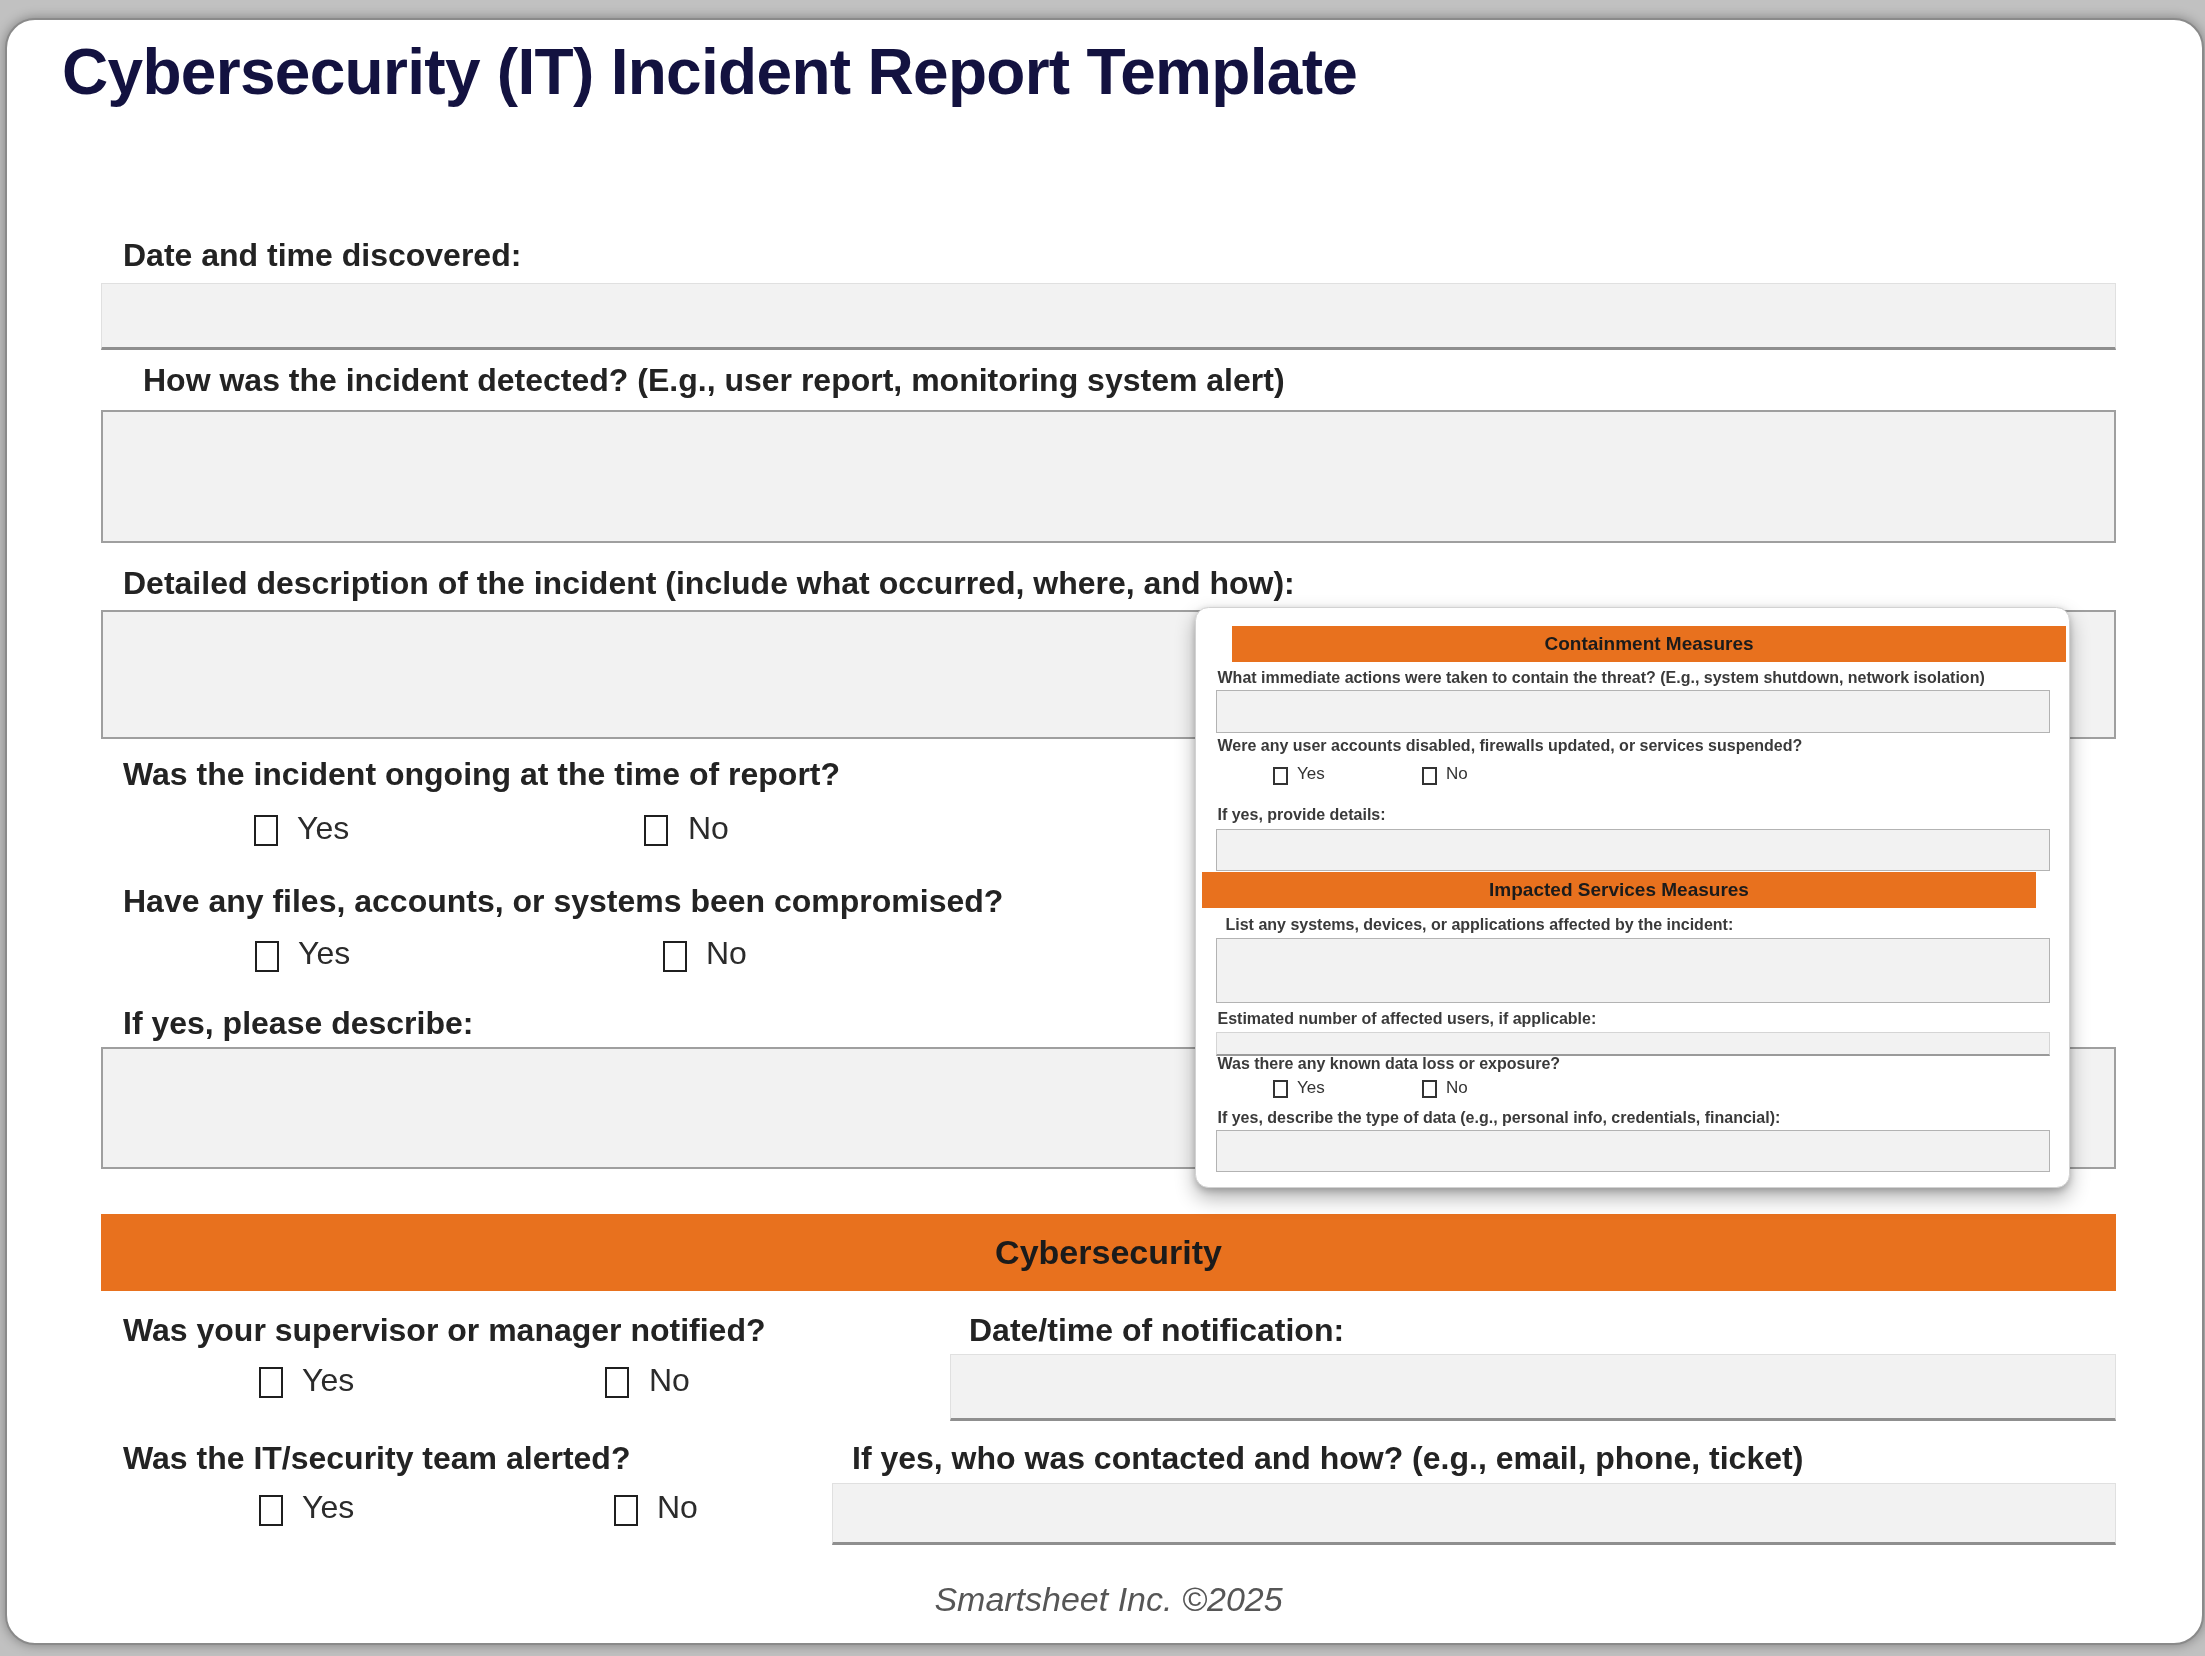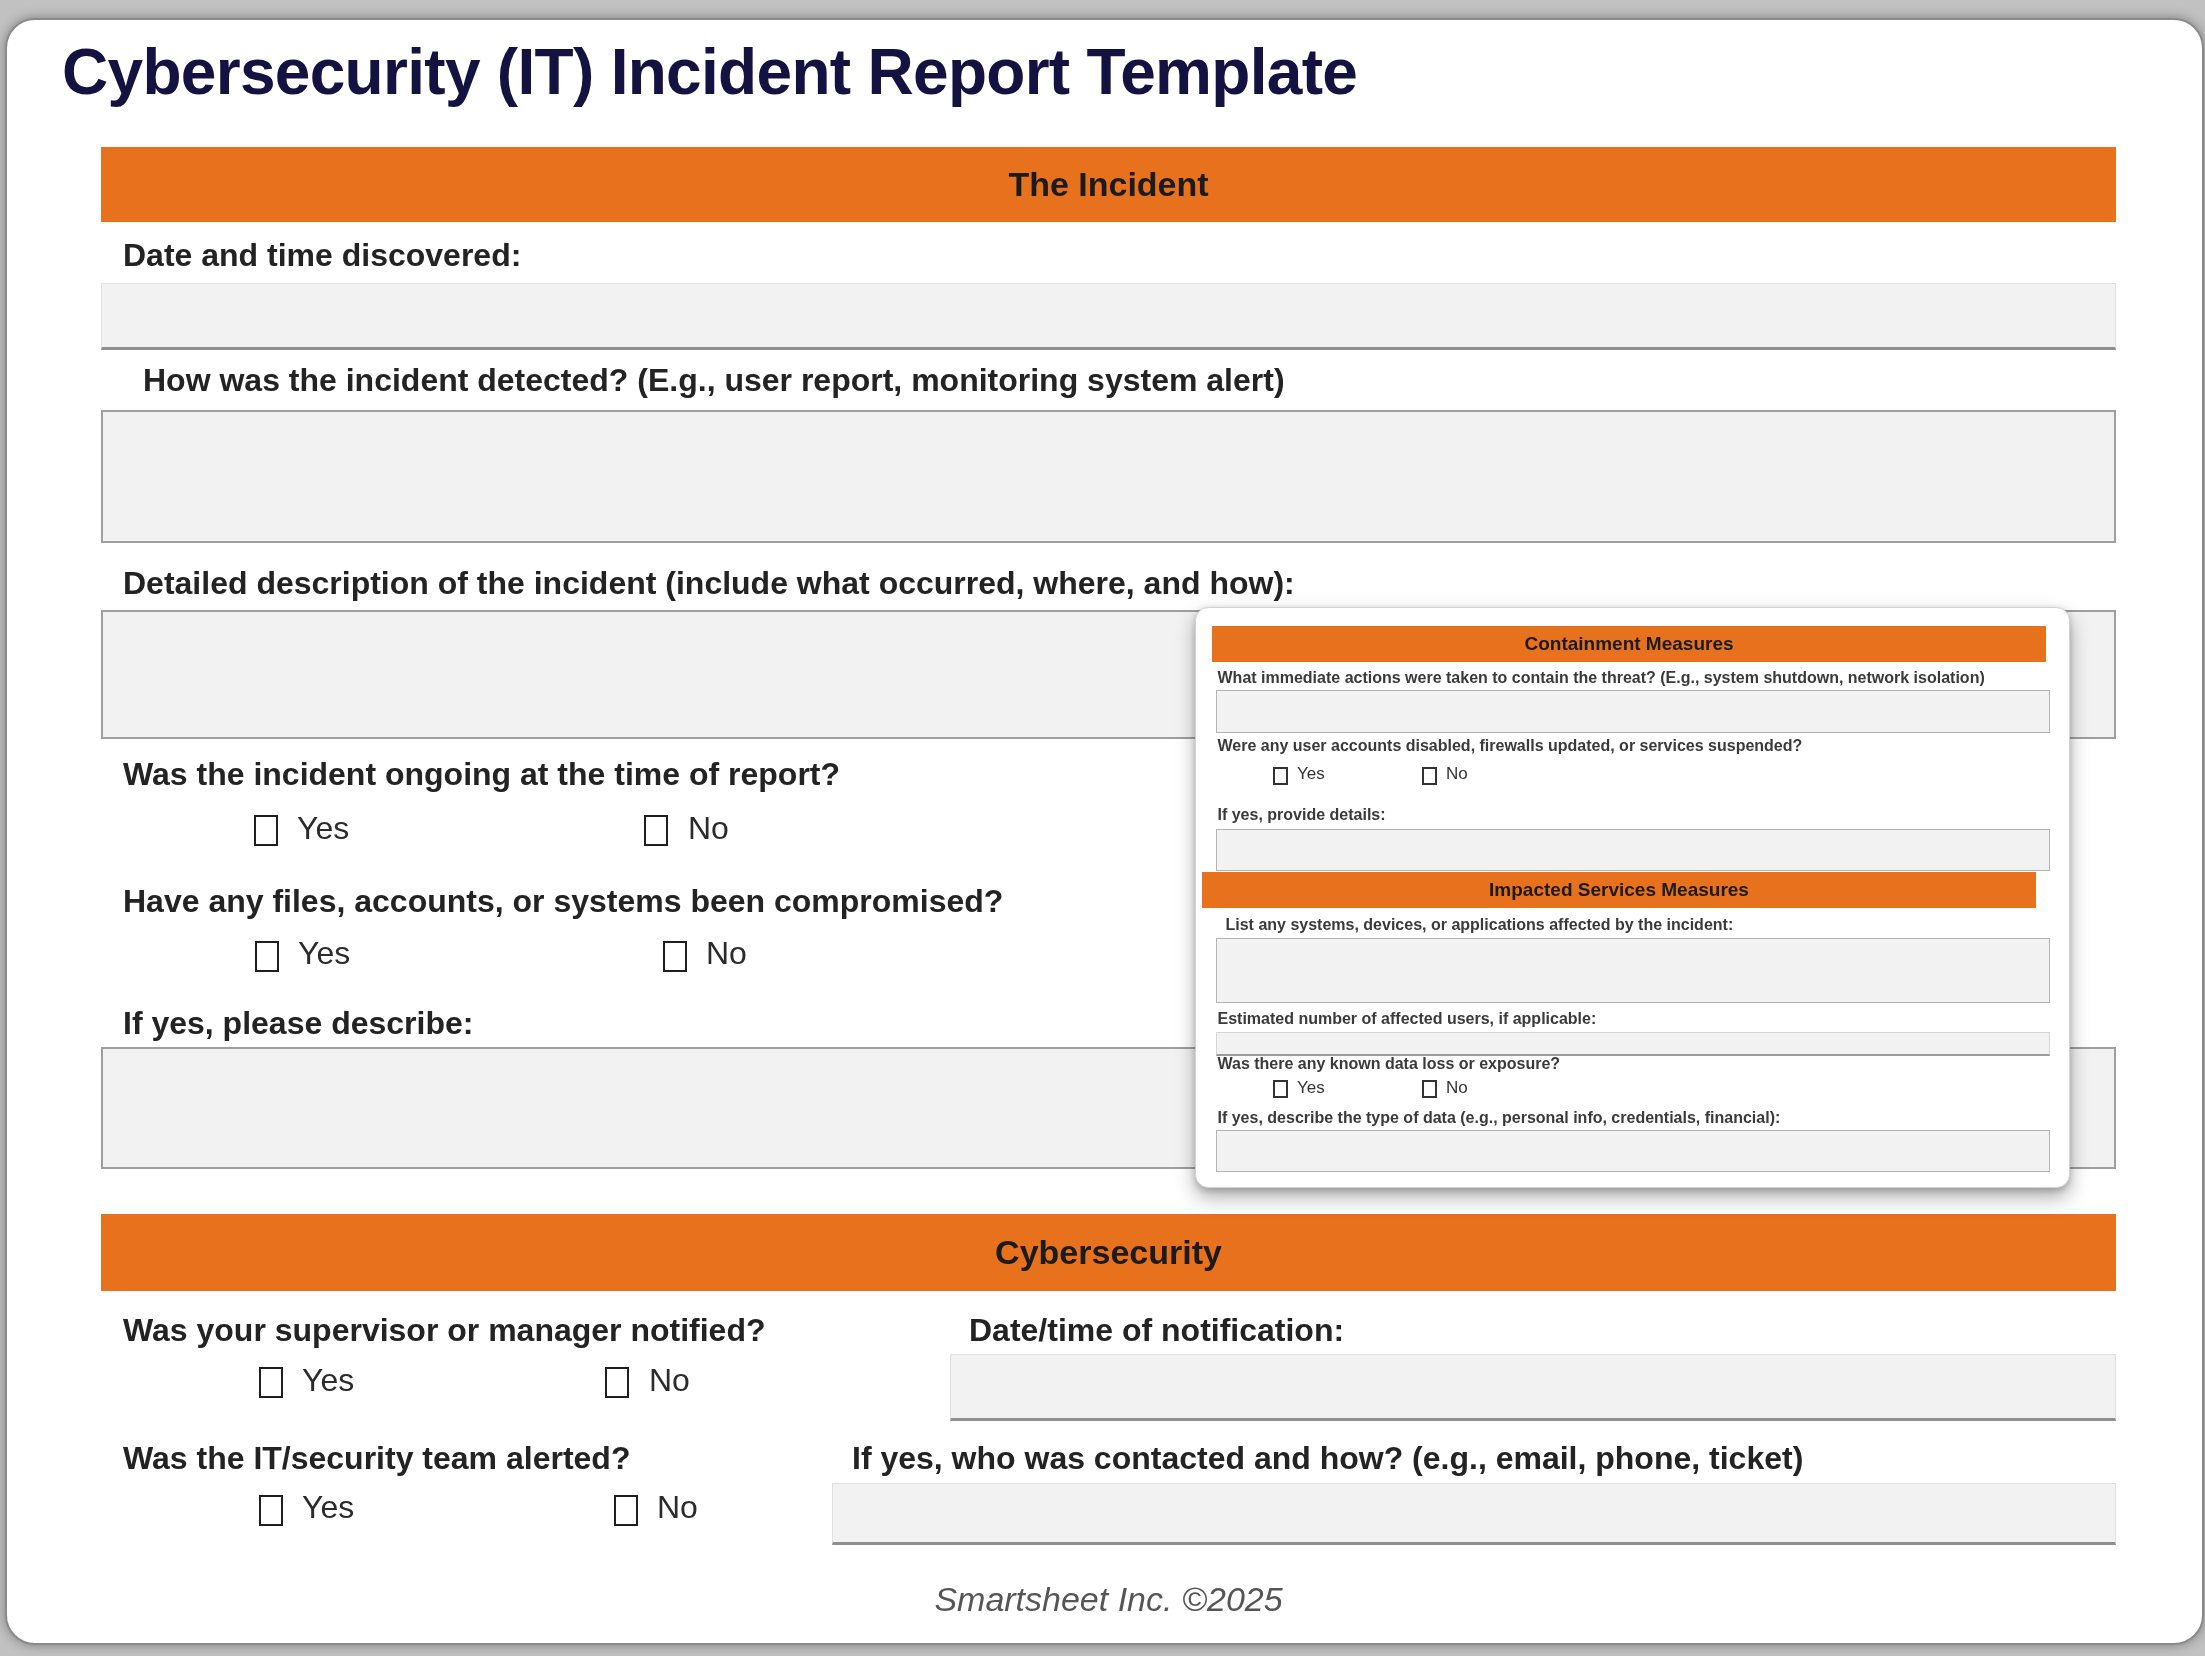--- a/index.html
+++ b/index.html
@@ -68,23 +68,20 @@
   }
 </style>
 </head>
 <body>
 
 <div class="page">
   <div class="content">
 
     <div class="title">Cybersecurity (IT) Incident Report Template</div>
 
-    <div class="bar" style="left:101px;top:147px;width:2015px;height:75px;">
-      <span>The Incident</span>
-    </div>
 
     <div class="lbl" style="left:123px;top:237px;">Date and time discovered:</div>
     <input class="line-field" style="left: 101px; top: 283px; width: 2015px; height: 67px;">
 
     <div class="lbl" style="left:123px;top:362px;margin-left:20px;">How was the incident detected? (E.g., user report, monitoring system alert)</div>
     <textarea class="box-field" style="left: 101px; top: 410px; width: 2015px; height: 133px;"></textarea>
 
     <div class="lbl" style="left:123px;top:565px;">Detailed description of the incident (include what occurred, where, and how):</div>
     <textarea class="box-field" style="left: 101px; top: 610px; width: 2015px; height: 129px;"></textarea>
 
@@ -98,21 +95,21 @@
     <span class="cb" style="left:255px;top:941px;"></span>
     <span class="cb-lab" style="left:298px;top:935px;">Yes</span>
     <span class="cb" style="left:663px;top:941px;"></span>
     <span class="cb-lab" style="left:706px;top:935px;">No</span>
 
     <div class="lbl" style="left:123px;top:1005px;">If yes, please describe:</div>
     <textarea class="box-field" style="left: 101px; top: 1047px; width: 2015px; height: 122px;"></textarea>
 
     <div class="card">
 
-      <div class="bar-sm" style="left:16px;top:17.5px;width:834px;height:36px;text-align:center;">
+      <div class="bar-sm" style="left:36px;top:17.5px;width:834px;height:36px;text-align:center;">
         <span>Containment Measures</span>
       </div>
 
       <div class="lbl-sm" style="left:21.5px;top:61px;">What immediate actions were taken to contain the threat? (E.g., system shutdown, network isolation)</div>
       <textarea class="box-field-sm" style="left: 20px; top: 82px; width: 834px; height: 43px;"></textarea>
 
       <div class="lbl-sm" style="left:21.5px;top:129px;">Were any user accounts disabled, firewalls updated, or services suspended?</div>
       <span class="cb-sm" style="left:77px;top:159px;"></span>
       <span class="cb-lab-sm" style="left:101px;top:156px;">Yes</span>
       <span class="cb-sm" style="left:226px;top:159px;"></span>

